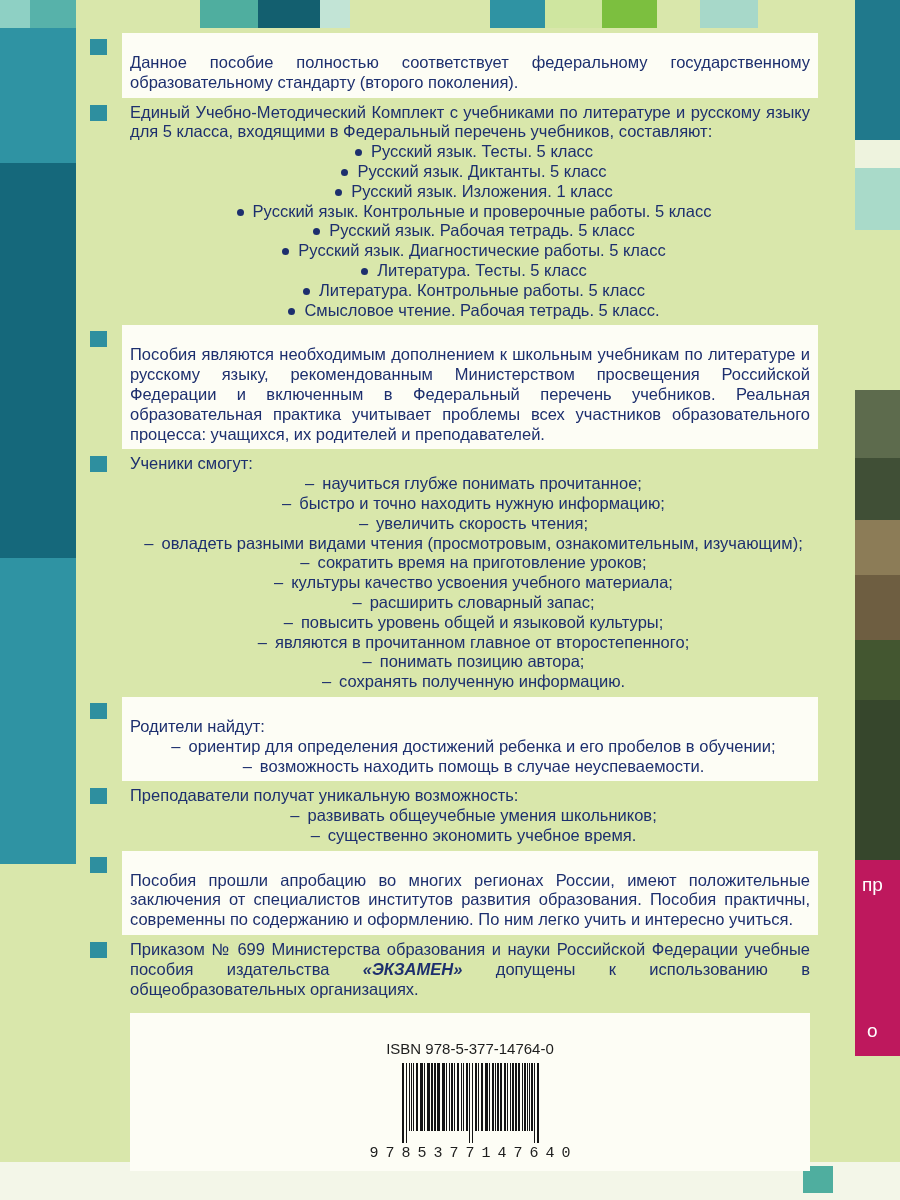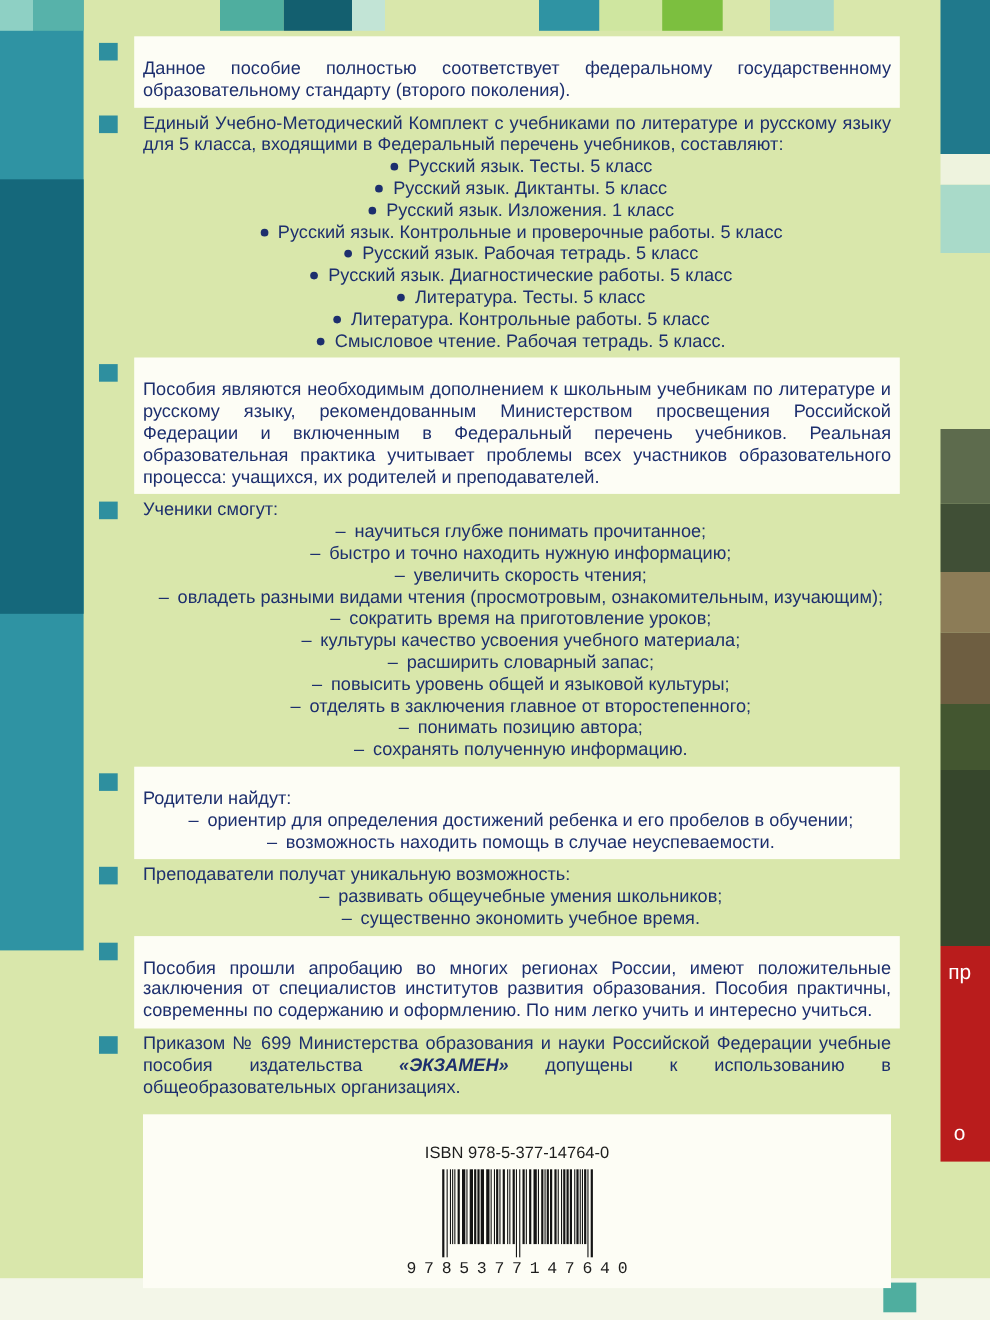--- a/index.html
+++ b/index.html
@@ -26,21 +26,21 @@
   
   .r-a{right:0;top:0;width:45px;height:140px;background:#20798c;}
   .r-b{right:0;top:140px;width:45px;height:28px;background:#eef3de;}
   .r-c{right:0;top:168px;width:45px;height:62px;background:#a9dac9;}
   .r-d{right:0;top:390px;width:45px;height:68px;background:#5d6b4d;}
   .r-e{right:0;top:458px;width:45px;height:62px;background:#404f36;}
   .r-f{right:0;top:520px;width:45px;height:55px;background:#8c7c57;}
   .r-g{right:0;top:575px;width:45px;height:65px;background:#6e5e41;}
   .r-h{right:0;top:640px;width:45px;height:60px;background:#435630;}
   .r-i{right:0;top:700px;width:45px;height:160px;background:#36462c;}
-  .r-j{right:0;top:860px;width:45px;height:196px;background:#b91c1c;}
+  .r-j{right:0;top:860px;width:45px;height:196px;background:#be185d;}
   .frag{position:absolute;left:7px;top:14px;color:#fff;font-size:19px;}
   .f2{top:160px;left:12px;}
 
   
   .bottom-strip{left:0;top:1162px;width:900px;height:38px;background:#f3f6e8;}
   .bottom-square{left:803px;top:1166px;width:30px;height:27px;background:#4fae9f;}
 
   
   .content{position:absolute;left:130px;top:33px;width:680px;color:var(--text,#1d2f6e);
            font-size:16.5px;line-height:1.2;z-index:2;}
@@ -121,21 +121,21 @@
         <span class="marker"></span>
         <p class="para">Ученики смогут:</p>
         <div class="li"><span class="dash">–</span><span class="li-text">научиться глубже понимать прочитанное;</span></div>
         <div class="li"><span class="dash">–</span><span class="li-text">быстро и точно находить нужную информацию;</span></div>
         <div class="li"><span class="dash">–</span><span class="li-text">увеличить скорость чтения;</span></div>
         <div class="li"><span class="dash">–</span><span class="li-text">овладеть разными видами чтения (просмотровым, ознакомительным, изучающим);</span></div>
         <div class="li"><span class="dash">–</span><span class="li-text">сократить время на приготовление уроков;</span></div>
         <div class="li"><span class="dash">–</span><span class="li-text">культуры качество усвоения учебного материала;</span></div>
         <div class="li"><span class="dash">–</span><span class="li-text">расширить словарный запас;</span></div>
         <div class="li"><span class="dash">–</span><span class="li-text">повысить уровень общей и языковой культуры;</span></div>
-        <div class="li"><span class="dash">–</span><span class="li-text">отделять в заключения главное от второстепенного;</span></div>
+        <div class="li"><span class="dash">–</span><span class="li-text">являются в прочитанном главное от второстепенного;</span></div>
         <div class="li"><span class="dash">–</span><span class="li-text">понимать позицию автора;</span></div>
         <div class="li"><span class="dash">–</span><span class="li-text">сохранять полученную информацию.</span></div>
       </section>
       <section class="sec highlight">
         <span class="marker"></span>
         <p class="para">Родители найдут:</p>
         <div class="li"><span class="dash">–</span><span class="li-text">ориентир для определения достижений ребенка и его пробелов в обучении;</span></div>
         <div class="li"><span class="dash">–</span><span class="li-text">возможность находить помощь в случае неуспеваемости.</span></div>
       </section>
       <section class="sec">

